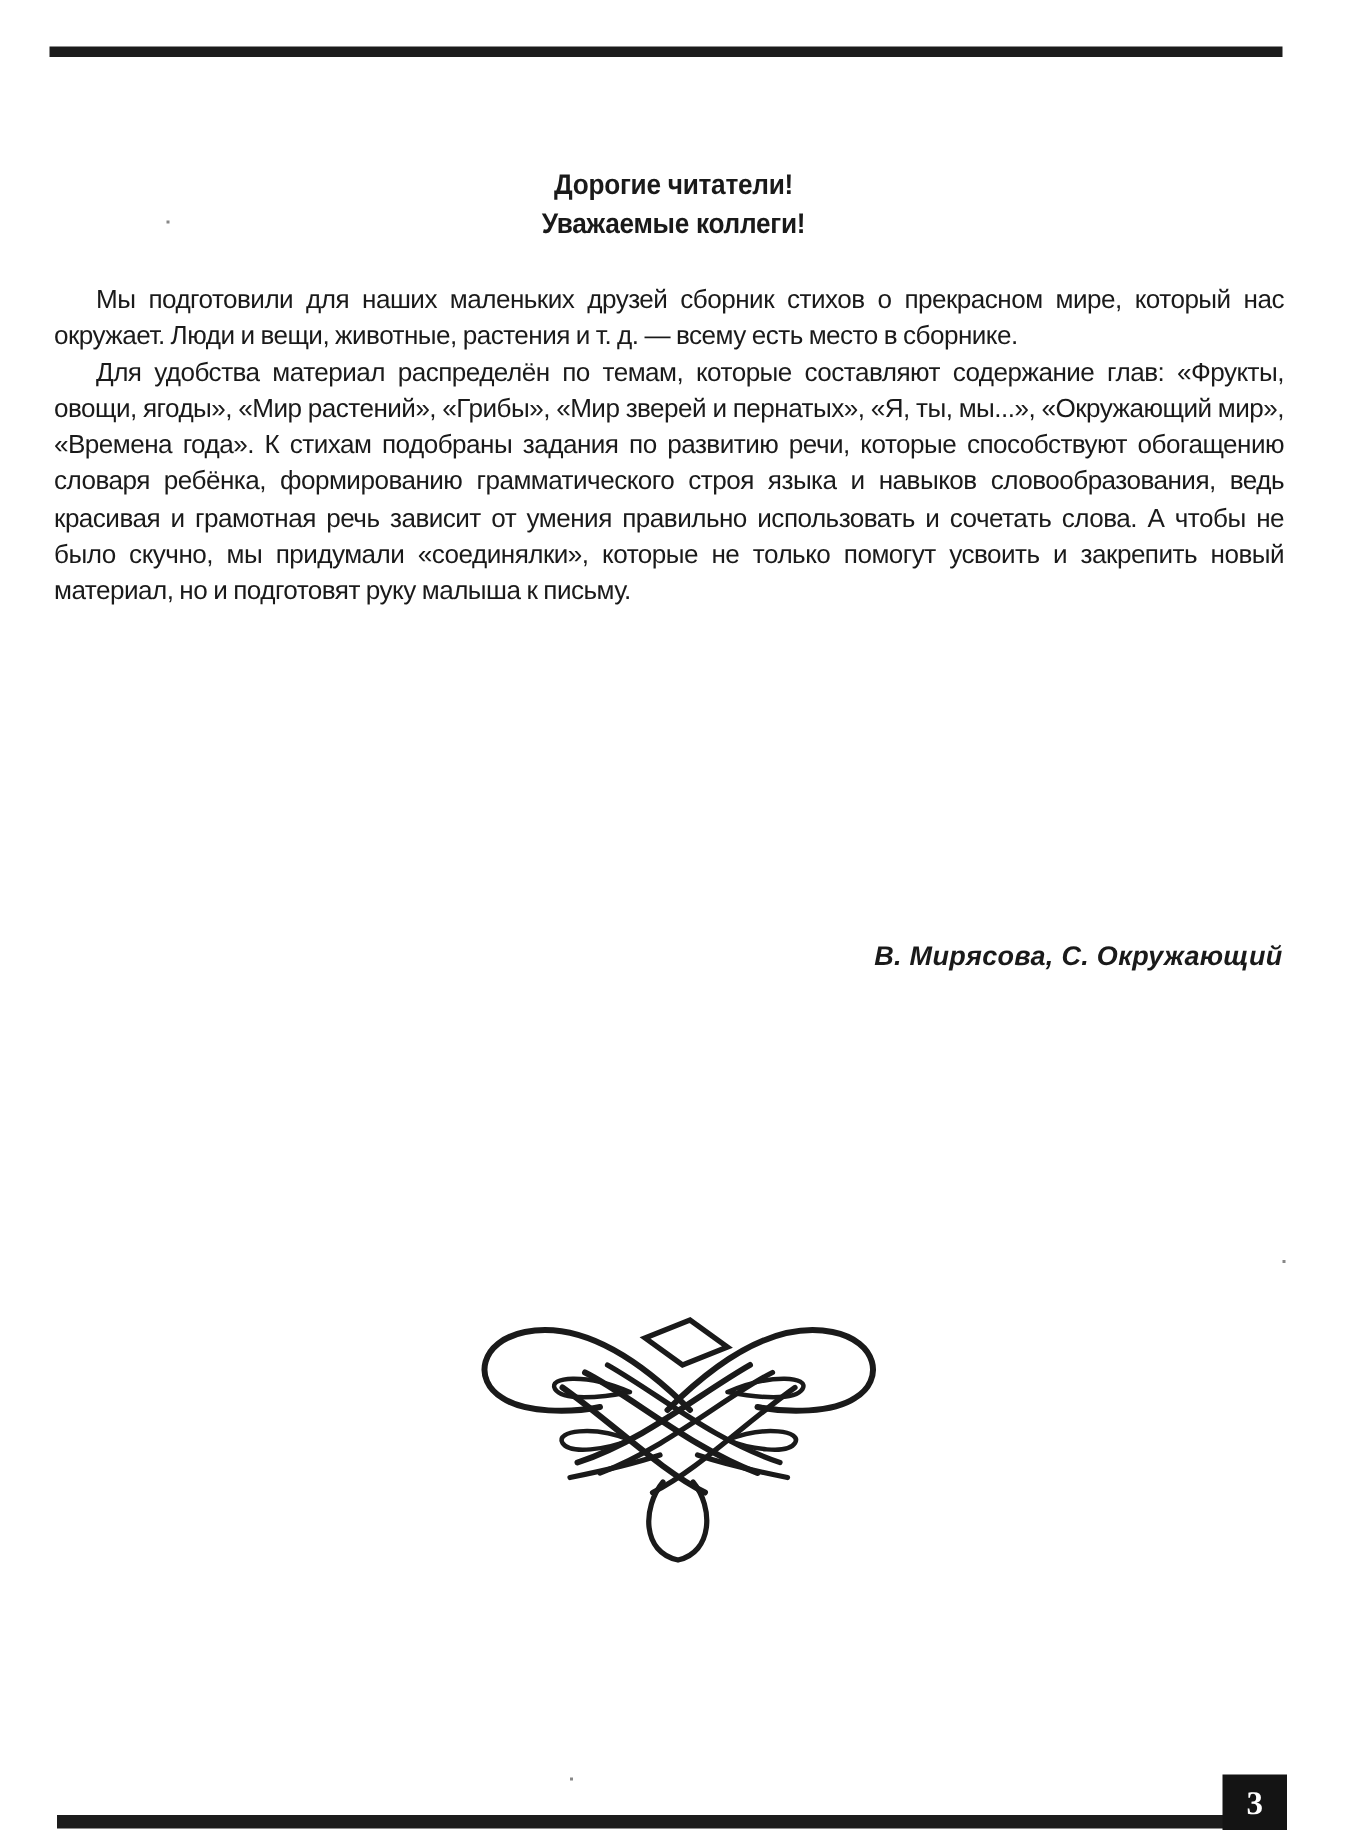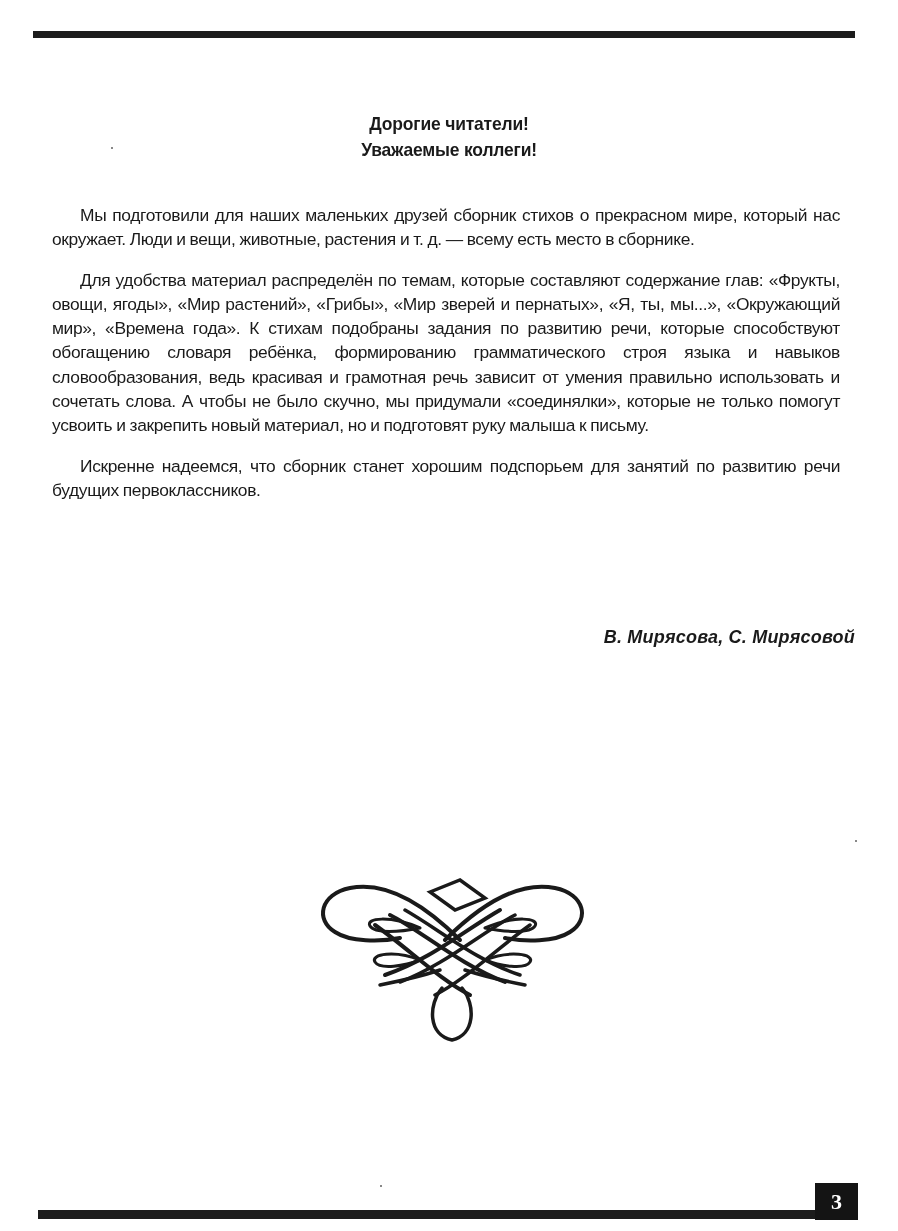--- a/index.html
+++ b/index.html
@@ -42,21 +42,21 @@
       left: 36px;
       top: 187px;
       width: 820px;
       font-size: 17.4px;
       line-height: 24.3px;
       text-align: justify;
       letter-spacing: -0.35px;
       word-spacing: -0.5px;
     }
     .body-text p {
-      margin: 16px;
+      margin: 0;
       text-indent: 28px;
     }
     .signature {
       position: absolute;
       right: 43px;
       top: 627px;
       font-weight: bold;
       font-style: italic;
       font-size: 18px;
       letter-spacing: 0.2px;
@@ -103,24 +103,23 @@
 <div class="top-rule"></div>
 
 <div class="heading">
   <div>Дорогие читатели!</div>
   <div>Уважаемые коллеги!</div>
 </div>
 
 <div class="body-text">
   <p>Мы подготовили для наших маленьких друзей сборник стихов о прекрасном мире, который нас окружает. Люди и вещи, животные, растения и т. д. — всему есть место в сборнике.</p>
   <p>Для удобства материал распределён по темам, которые составляют содержание глав: «Фрукты, овощи, ягоды», «Мир растений», «Грибы», «Мир зверей и пернатых», «Я, ты, мы...», «Окружающий мир», «Времена года». К стихам подобраны задания по развитию речи, которые способствуют обогащению словаря ребёнка, формированию грамматического строя языка и навыков словообразования, ведь красивая и грамотная речь зависит от умения правильно использовать и сочетать слова. А чтобы не было скучно, мы придумали «соединялки», которые не только помогут усвоить и закрепить новый материал, но и подготовят руку малыша к письму.</p>
-  <p>Искренне надеемся, что сборник станет хорошим подспорьем для занятий по развитию речи будущих первоклассников.</p>
 </div>
 
-<div class="signature">В. Мирясова, С. Мирясовой</div>
+<div class="signature">В. Мирясова, С. Окружающий</div>
 
 <div class="ornament">
   <svg width="285" height="180" viewBox="0 0 285 180" fill="none" stroke="#1a1a1a" stroke-linecap="round">
 
     <path d="M150 70 C 120 40, 80 10, 40 18 C 10 24, 5 50, 25 62 C 40 72, 70 72, 90 68" stroke-width="4"></path>
 
     <path d="M135 70 C 165 40, 205 10, 245 18 C 275 24, 280 50, 260 62 C 245 72, 215 72, 195 68" stroke-width="4"></path>
 
     <path d="M120 22 L 150 10 L 175 28 L 145 40 Z" stroke-width="3.5"></path>
 

